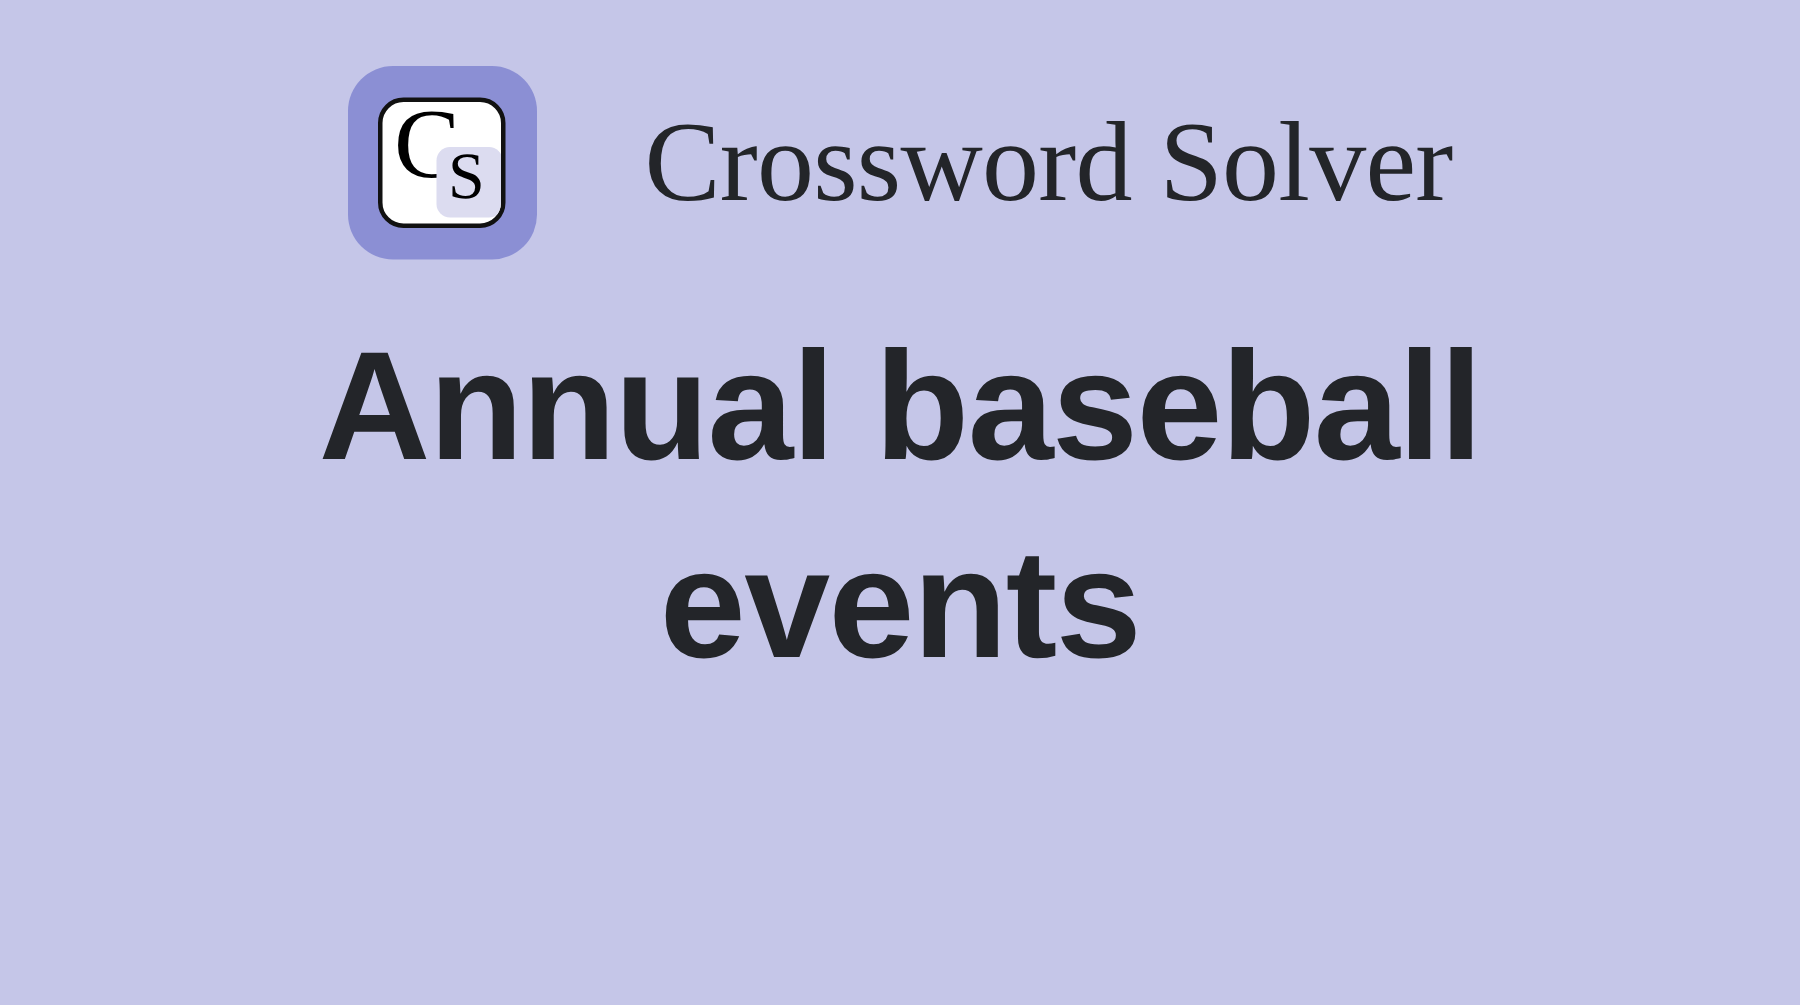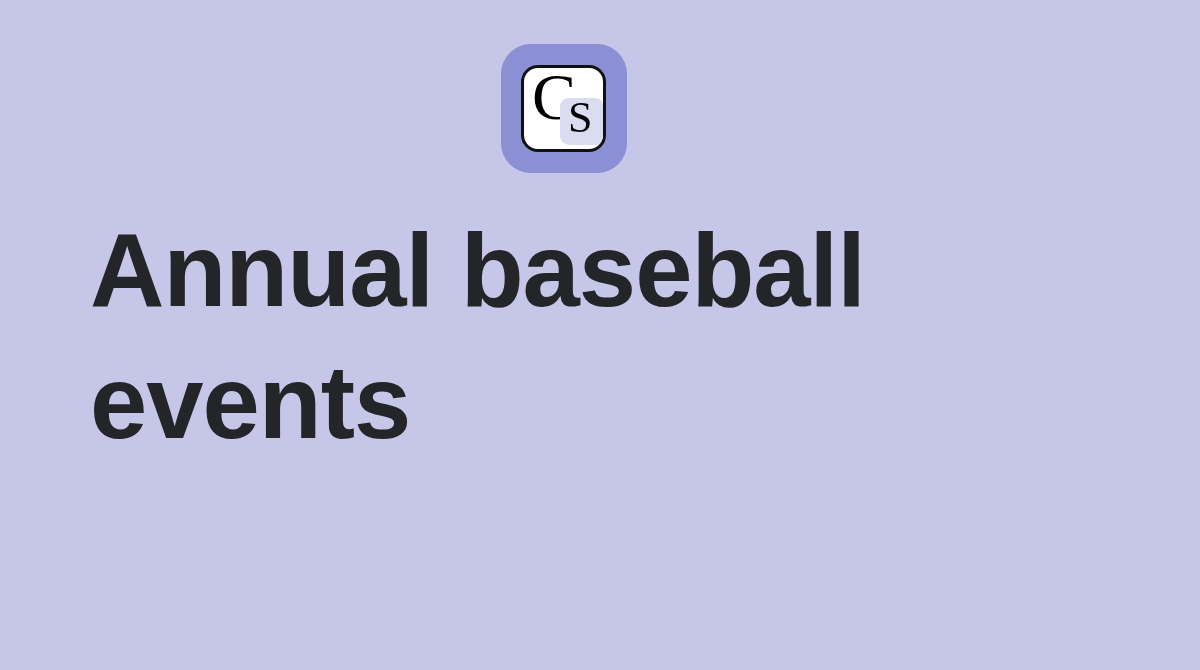--- a/index.html
+++ b/index.html
@@ -99,20 +99,21 @@
   }
 
   
   .headline-wrap {
     position: absolute;
     left: 0;
     top: 205px;
     width: 1200px;
     padding: 0 90px;
     box-sizing: border-box;
+    text-align: center;
   }
   .headline {
     font-family: "Liberation Sans", sans-serif;
     font-weight: bold;
     font-size: 103px;
     line-height: 1.28;
     color: #232529;
     letter-spacing: -1px;
     margin: 0;
   }
@@ -131,20 +132,21 @@
 
     <div class="brand-logo">
       <div class="logo-outer"></div>
       <div class="logo-inner">
         <span class="logo-c">C</span>
         <span class="logo-s-tile"></span>
         <span class="logo-s">S</span>
       </div>
     </div>
 
+    <div class="brand-title">Crossword Solver</div>
 
   </div>
 
   <div class="headline-wrap">
     <h1 class="headline"><span class="clue-text">Annual baseball events</span> </h1>
   </div>
 
 </div>
 
 </body></html>

